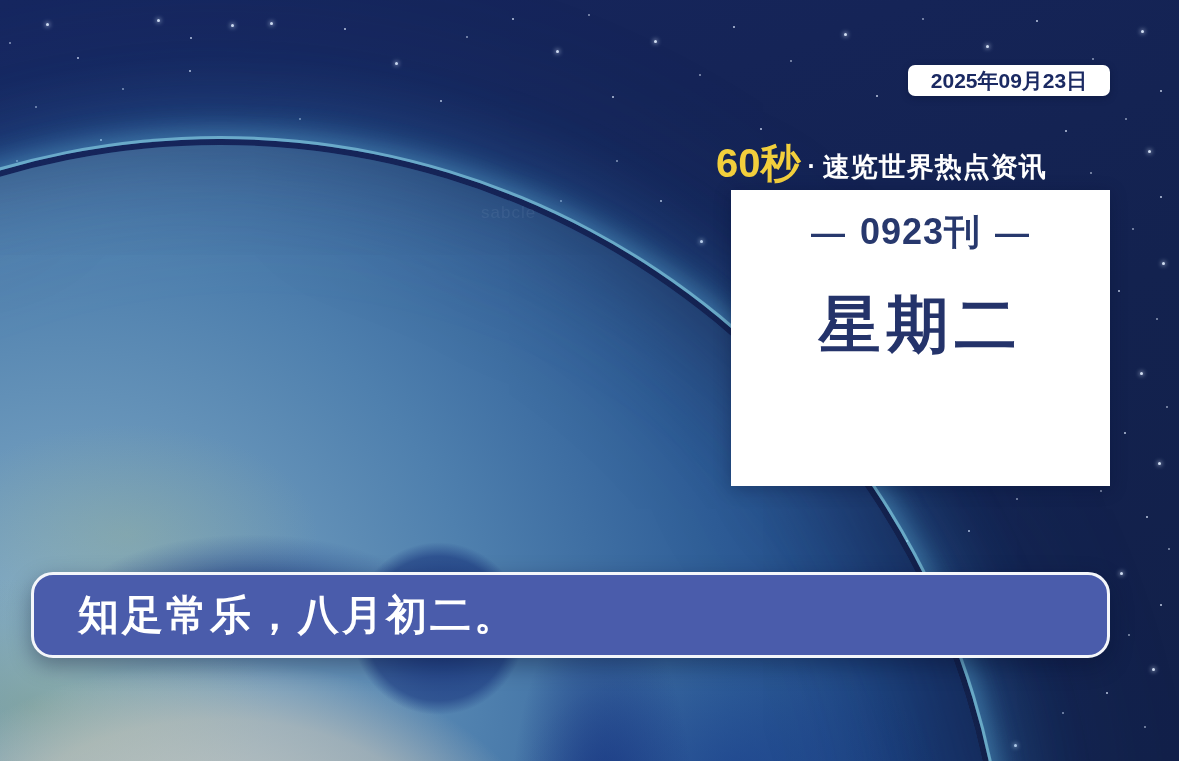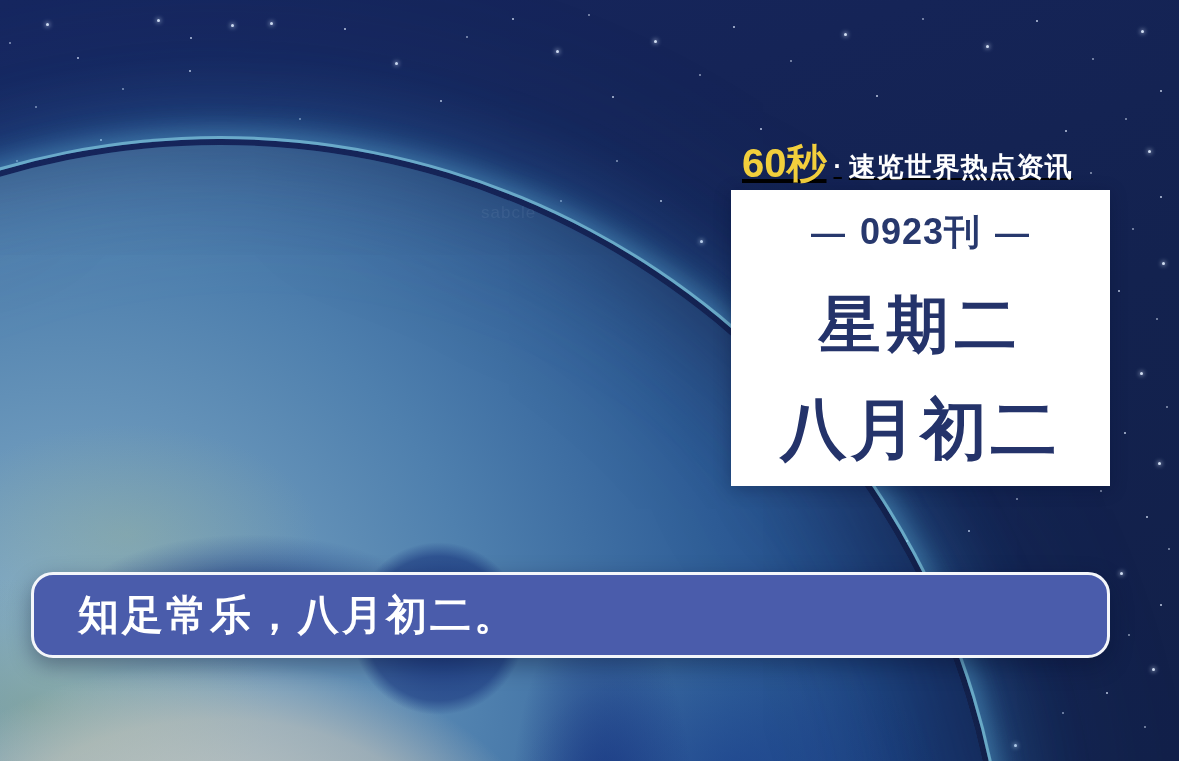--- a/index.html
+++ b/index.html
@@ -116,24 +116,23 @@
     display:flex; align-items:center; justify-content:center;
     color:#1b2a63;
     font-size:21px; font-weight:700;
     letter-spacing:0px;
     box-shadow:0 2px 7px rgba(6,14,45,.35);
   }
 
   
   .tagline {
     position:absolute;
-    left:742px; top:143px;
+    left:716px; top:143px;
     display:flex; align-items:flex-end; gap:5px;
     white-space:nowrap;
-    text-decoration:underline;
   }
   .tag-60 {
     font-size:40px; font-weight:900; color:#f2cf3c;
     letter-spacing:0px; line-height:1;
   }
   .tag-dot {
     font-size:25px; color:#ffffff; font-weight:700;
     line-height:1; padding:0 2px 4px 2px;
   }
   .tag-rest {
@@ -304,34 +303,36 @@
     <i class="b" style="left:712px; top:486px;"></i>
   </div>
 
   <div class="earth"></div>
   <div class="limb2"></div>
   <div class="limb"></div>
 
   <div class="watermark">sabcle</div>
 
 
+  <div class="date-badge">
+    <span>2025年09月23日</span>
+  </div>
 
   <div class="tagline">
     <span class="tag-60">60秒</span>
     <span class="tag-dot">·</span>
     <span class="tag-rest">速览世界热点资讯</span>
   </div>
 
   <div class="info-card">
     <div class="issue">
       <span class="dash">—</span>
       <span>0923刊</span>
       <span class="dash">—</span>
     </div>
     <div class="weekday">星期二</div>
-    <div class="lunar">八月初二</div>
   </div>
 
   <div class="banner">
     <span class="banner-text">知足常乐，八月初二。</span>
   </div>
 
 </div>
 
 </body></html>

